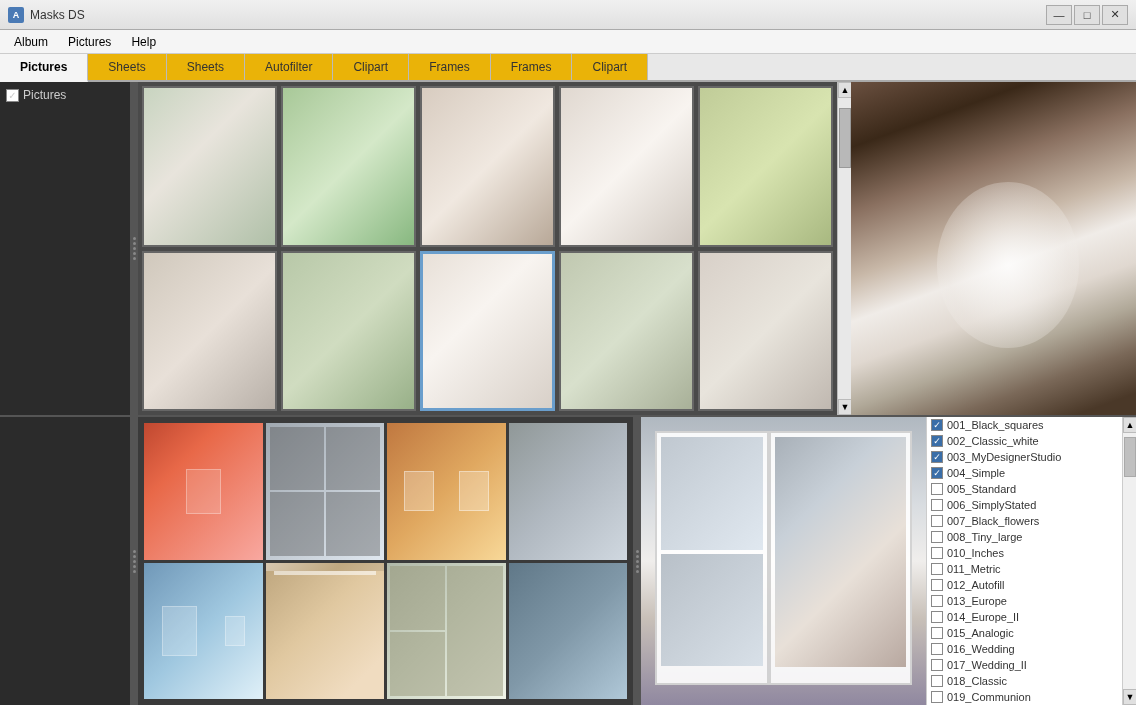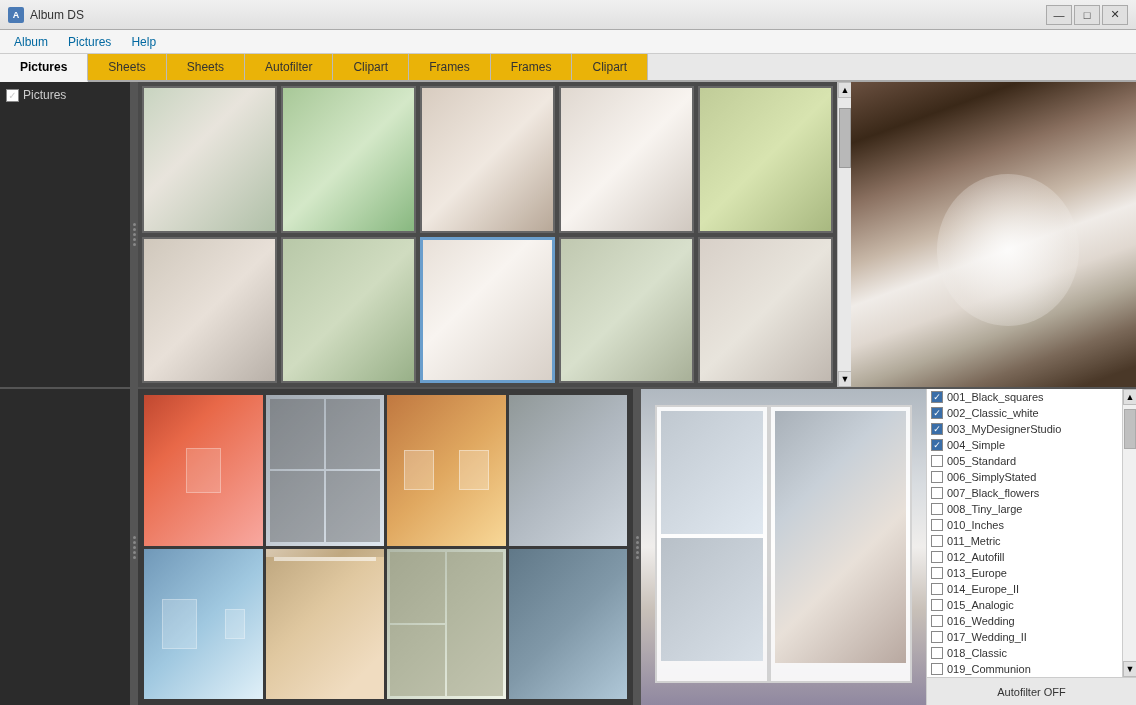--- a/index.html
+++ b/index.html
@@ -23,21 +23,21 @@
 
     
     #menu-bar {
       height: 24px;
       background: #f5f5f5;
       border-bottom: 1px solid #ccc;
       display: flex;
       align-items: center;
       padding: 0 4px;
     }
-    .menu-item { padding: 2px 10px; font-size: 12px; cursor: pointer; color: #0369a1; }
+    .menu-item { padding: 2px 10px; font-size: 12px; cursor: pointer; color: #000000; }
 
     
     #tab-bar {
       height: 28px;
       background: #e8e8e8;
       border-bottom: 2px solid #aaa;
       display: flex;
       align-items: stretch;
     }
     .tab {
@@ -286,21 +286,21 @@
     .dot { width: 3px; height: 3px; background: #888; border-radius: 50%; }
   </style>
 </head>
 <body>
 
 <div id="title-bar">
   <div id="title-bar-left">
     <div id="title-bar-icon">
         <span>A</span>
       </div>
-    <span id="title-text">Album DS</span>
+    <span id="title-text">Masks DS</span>
   </div>
   <div id="title-bar-controls">
     <div class="title-btn">—</div>
     <div class="title-btn">□</div>
     <div class="title-btn close">✕</div>
   </div>
 </div>
 
 <div id="menu-bar">
   <span class="menu-item">Album</span>
@@ -552,17 +552,16 @@
             </div>
           </div>
         <div id="scrollbar-right">
           <div class="scroll-btn">▲</div>
           <div class="scroll-track">
             <div class="scroll-thumb"></div>
           </div>
           <div class="scroll-btn">▼</div>
         </div>
       </div>
-      <div id="autofilter-btn">Autofilter OFF</div>
     </div>
 
   </div>
 </div>
 
 </body></html>

